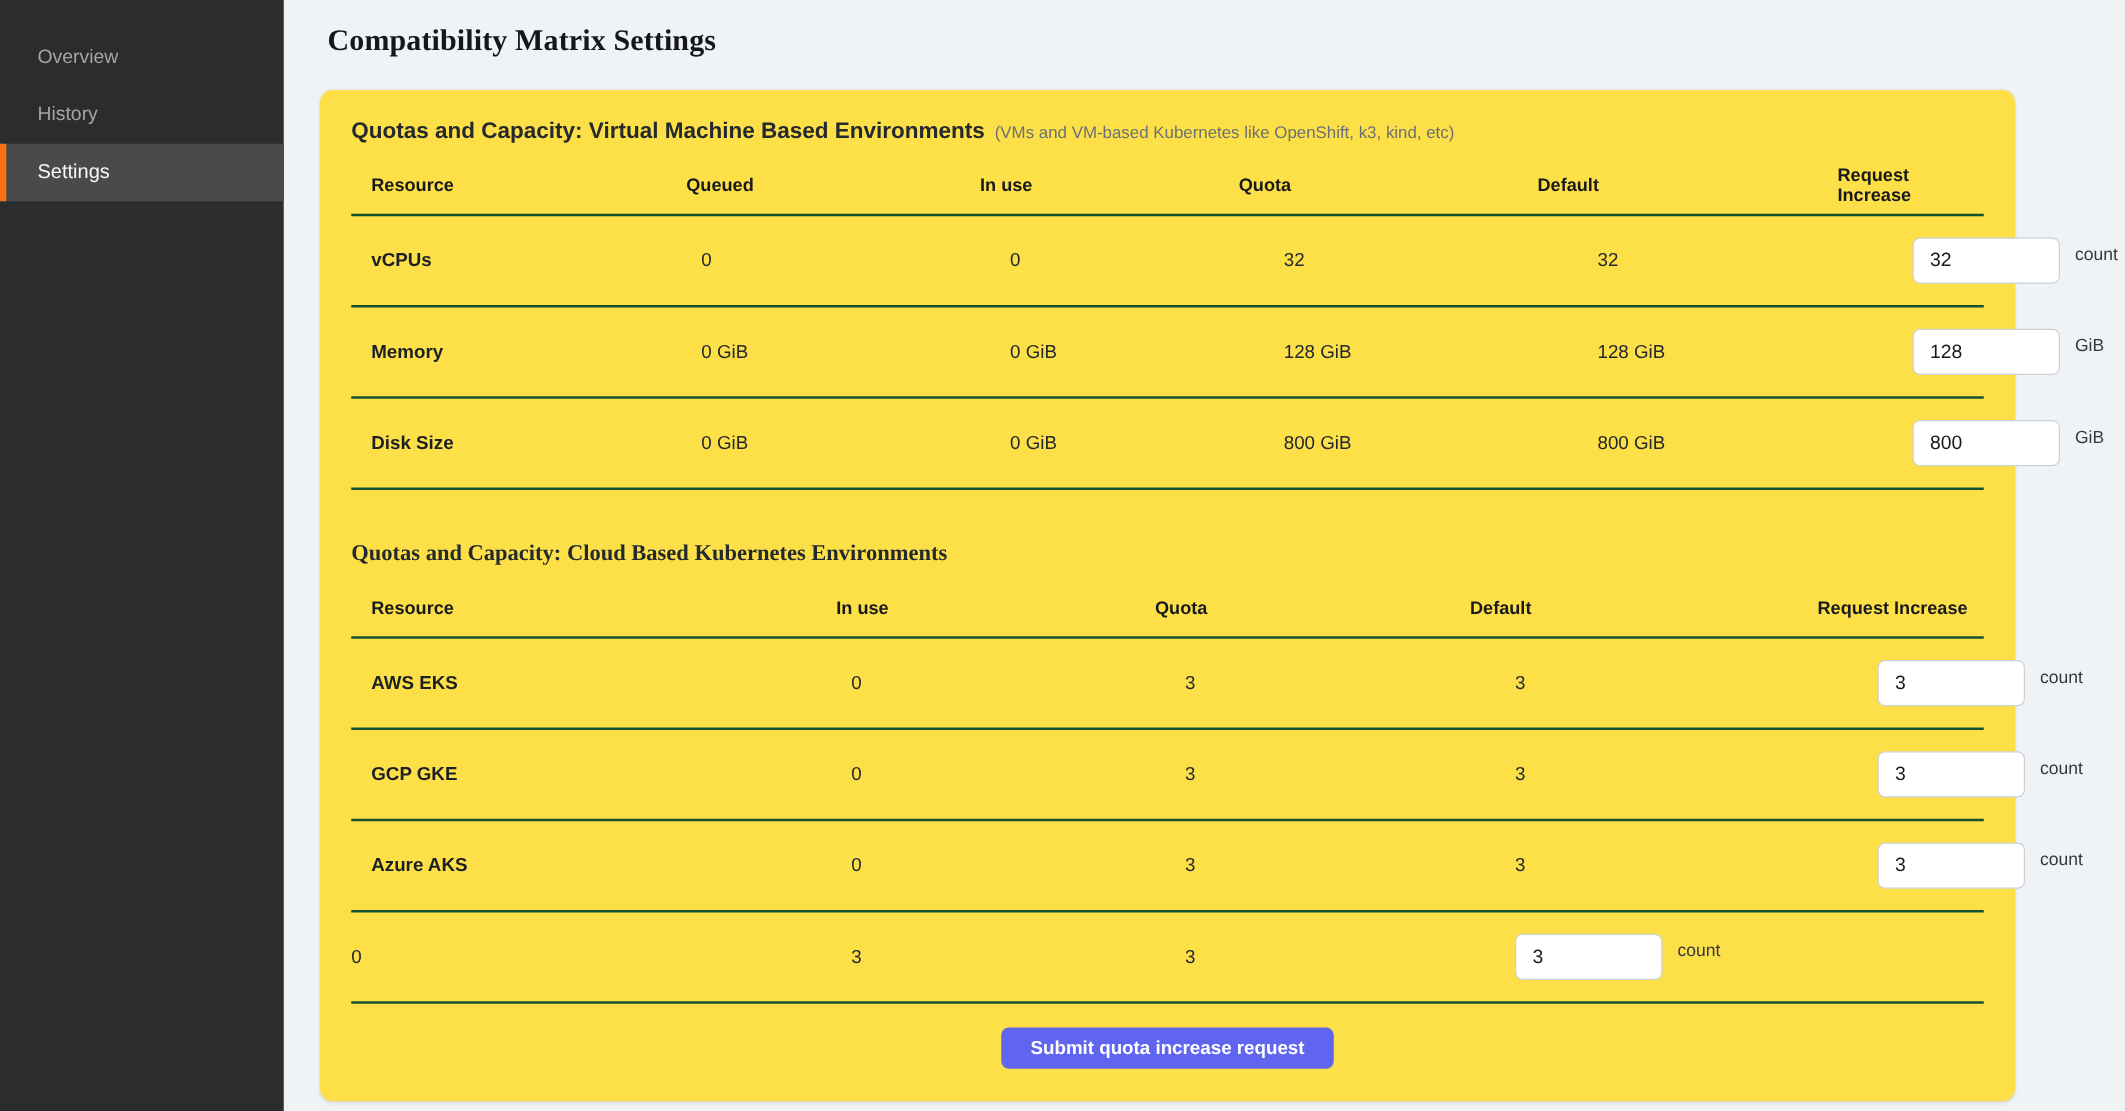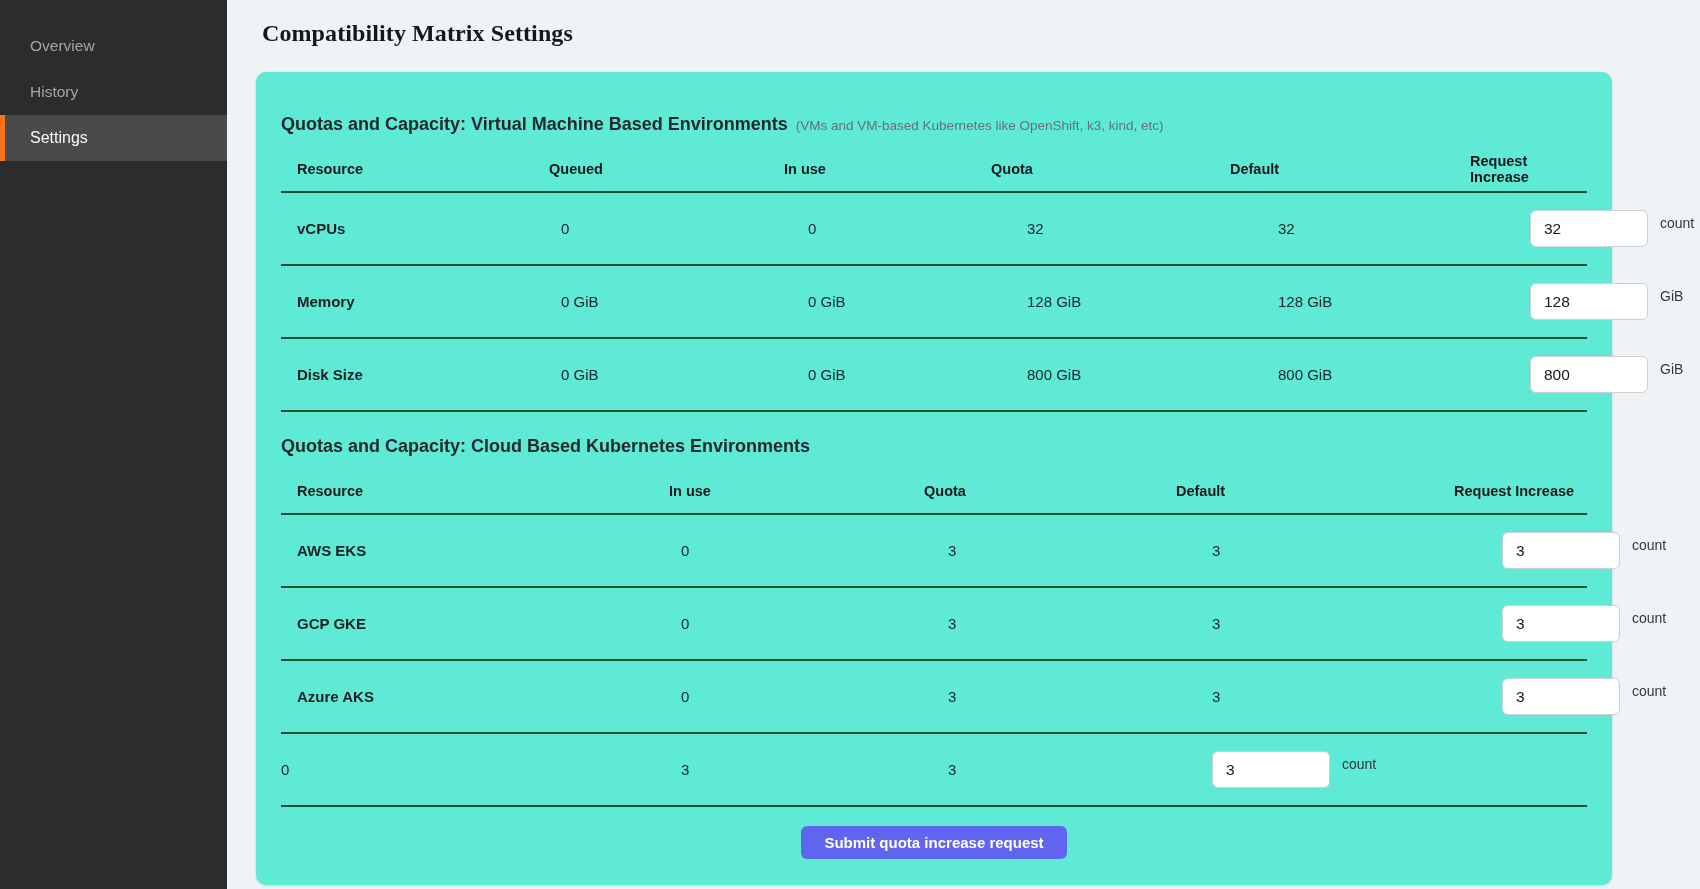--- a/index.html
+++ b/index.html
@@ -33,35 +33,35 @@
     position:absolute; left:240px; top:0; width:1460px; height:889px;
     padding:16px 16px 0 16px;
   }
   .page-title {
     font-size:24px; font-weight:700; color:#15171a;
     margin:4px 0 25px 6px;
     letter-spacing:.1px;
     font-family:Liberation Serif, serif;
   }
   .card {
-    background:#5eead4;
+    background:#fde047;
     border-radius:10px;
     box-shadow:0 1px 3px rgba(0,0,0,.10), 0 0 0 1px rgba(0,0,0,.02);
     width:1356px;
-    padding:40px 25px 20px 25px;
+    padding:20px 25px 20px 25px;
   }
   .section-heading {
     font-size:18px; font-weight:700; color:#24292e;
     margin:2px 0 12px 0;
   }
   .section-heading .subtitle {
     font-size:13.5px; font-weight:400; color:#6a7076;
     margin-left:8px;
   }
-  .section-heading.second { margin-top:24px; }
+  .section-heading.second { margin-top:40px;font-family:Liberation Serif, serif; }
   
   .grid { display:grid; align-items:center; border-bottom:2px solid #14532d; }
   .t1 { grid-template-columns:268px 235px 207px 239px 240px 1fr; }
   .t2 { grid-template-columns:388px 255px 252px 278px 1fr; }
   .thead { height:46px; }
   .thead > div {
     font-size:14.5px; font-weight:700; color:#17191c;
   }
   .trow { height:73px; font-size:15px; color:#24292e;gap:12px; }
   .cell-first { padding-left:16px; }

